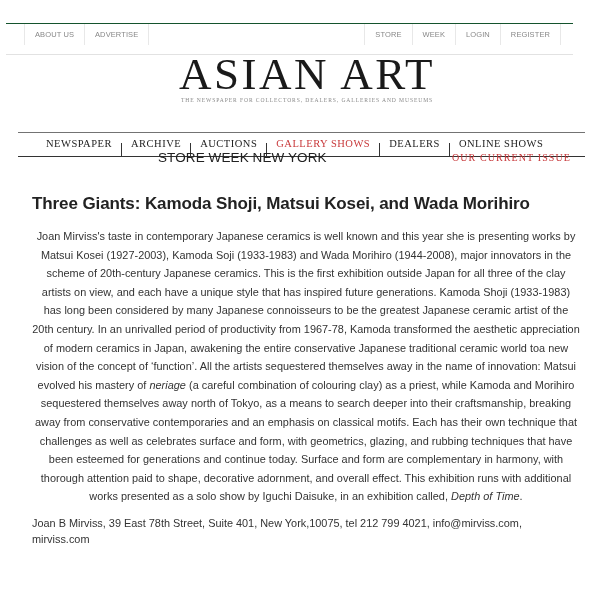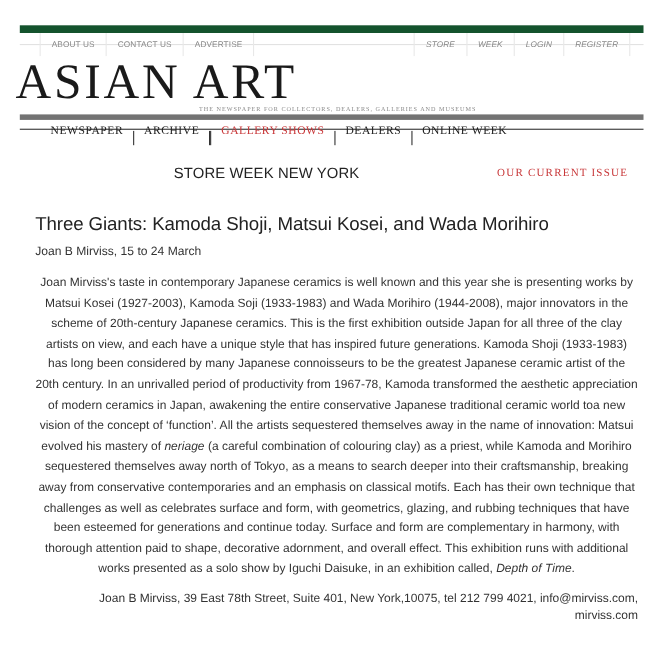--- a/index.html
+++ b/index.html
@@ -1,51 +1,51 @@
 <!DOCTYPE html>
 <html><head>
   <meta charset="utf-8">
   <style>
     * { box-sizing: border-box; margin: 0; padding: 0; }
     html, body { width: 600px; height: 594px; background: #ffffff; overflow: hidden; }
     body { position: relative; font-family: "Liberation Sans", sans-serif; color: #333; }
 
     
     .util-bar {
-      position: absolute; left: 18px; top: 23px; width: 567px; height: 18px;
-      border-top: 7px solid #14532d; border-bottom: 1px solid #e2e2e2;
+      position: absolute; left: 6px; top: 23px; width: 567px; height: 32px;
+      border-top: 1px solid #14532d; border-bottom: 1px solid #e2e2e2;
     }
     .util-left, .util-right { position: absolute; top: 0; height: 21px; display: flex; }
     .util-left { left: 18px; }
-    .util-right { right: 12px; font-style: italic; }
+    .util-right { right: 12px; }
     .util-item {
       height: 21px; line-height: 21px; padding: 0 10px;
       font-size: 7.5px; color: #888; letter-spacing: 0.1px;
       border-left: 1px solid #e8e8e8; cursor: pointer; text-decoration: none;
     }
     .util-item:last-child { border-right: 1px solid #e8e8e8; }
 
     
     .logo {
-      position: absolute; left: 0; top: 52px; width: 600px; 
+      position: absolute; left: 0; top: 52px; width: 600px; text-align: center;
       font-family: "Liberation Serif", "DejaVu Serif", serif;
       font-size: 45px; line-height: 44px; letter-spacing: 2.5px; color: #1a1a1a;
       padding-left: 14px;
     }
     .tagline {
       position: absolute; left: 0; top: 97px; width: 600px; text-align: center;
       font-family: "Liberation Serif", "DejaVu Serif", serif;
       font-size: 5.6px; letter-spacing: 0.9px; color: #8a8a8a;
       padding-left: 14px;
     }
 
     
     .main-nav {
-      position: absolute; left: 18px; top: 104px; width: 567px; height: 14px;
-      border-top: 5px solid #737373; border-bottom: 1.5px solid #333;
+      position: absolute; left: 18px; top: 132px; width: 567px; height: 25px;
+      border-top: 1px solid #737373; border-bottom: 1.5px solid #333;
     }
     .main-nav ul { list-style: none; display: flex; position: absolute; left: 28px; top: 0; height: 23px; }
     .nav-item {
       position: relative; height: 23px; line-height: 22px;
       font-family: "Liberation Serif", "DejaVu Serif", serif;
       font-size: 10.5px; letter-spacing: 0.5px; color: #222; cursor: pointer;
       padding: 0 9px;
     }
     .nav-item.first { padding-left: 0; }
     .nav-item.active { color: #c8383a; }
@@ -59,67 +59,66 @@
       font-size: 13.5px; color: #222; letter-spacing: 0.1px;
     }
     .current-issue {
       position: absolute; right: 29px; top: 152px;
       font-family: "Liberation Serif", "DejaVu Serif", serif;
       font-size: 10px; letter-spacing: 1.1px; color: #c8383a; cursor: pointer; text-align: right;
     }
 
     
     .article { position: absolute; left: 32px; top: 193px; width: 548px; }
-    .article-title { font-size: 17px; color: #222; font-weight: normal; line-height: 22px; letter-spacing: -0.1px; }
+    .article-title { font-size: 17px; color: #222; font-weight: bold; line-height: 22px; letter-spacing: -0.1px; }
     .byline { margin-top: 7px; font-size: 11px; color: #333; line-height: 14px; }
     .body-text {
       margin-top: 12px; font-size: 10.9px; line-height: 18.6px; color: #333;
       letter-spacing: 0.02px;
       text-align: center;
     }
     .body-text em { font-style: italic; }
-    .contact { margin-top: 9px; font-size: 10.9px; line-height: 16px; color: #333; text-align: right; }
+    .contact { margin-top: 9px; font-size: 10.9px; line-height: 16px; color: #333; }
     .contact a { color: #333; text-decoration: none; }
   </style>
 </head>
 <body>
 
 <div class="util-bar">
   <div class="util-left">
     <a class="util-item">ABOUT US</a>
-    <a class="util-item">CONTACT US</a>
     <a class="util-item">ADVERTISE</a>
   </div>
   <div class="util-right">
     <a class="util-item">STORE</a>
     <a class="util-item">WEEK</a>
     <a class="util-item">LOGIN</a>
     <a class="util-item">REGISTER</a>
   </div>
 </div>
 
 <div class="logo">ASIAN ART</div>
 <div class="tagline">THE NEWSPAPER FOR COLLECTORS, DEALERS, GALLERIES AND MUSEUMS</div>
 
 <nav class="main-nav">
   <ul>
     <li class="nav-item first">NEWSPAPER</li>
     <li class="nav-sep"></li>
     <li class="nav-item">ARCHIVE</li>
     <li class="nav-sep"></li>
+    <li class="nav-item">AUCTIONS</li>
     <li class="nav-sep"></li>
     <li class="nav-item active">GALLERY SHOWS</li>
     <li class="nav-sep"></li>
     <li class="nav-item">DEALERS</li>
     <li class="nav-sep"></li>
-    <li class="nav-item">ONLINE WEEK</li>
+    <li class="nav-item">ONLINE SHOWS</li>
   </ul>
 </nav>
 
 <div class="section-title">STORE WEEK NEW YORK</div>
 <a class="current-issue">OUR CURRENT ISSUE</a>
 
 <article class="article">
   <h1 class="article-title">Three Giants: Kamoda Shoji, Matsui Kosei, and Wada Morihiro</h1>
-  <div class="byline">Joan B Mirviss, 15 to 24 March</div>
   <p class="body-text"><span>Joan Mirviss's taste in contemporary Japanese ceramics is well known and this year she is presenting works by Matsui Kosei (1927-2003), Kamoda Soji (1933-1983) and Wada Morihiro (1944-2008), major innovators in the scheme of 20th-century Japanese ceramics. This is the first exhibition outside Japan for all three of the clay artists on view, and each have a unique style that has inspired future generations. Kamoda Shoji (1933-1983) has long been considered by many Japanese connoisseurs to be the greatest Japanese ceramic artist of the 20th century. In an unrivalled period of productivity from 1967-78, Kamoda transformed the aesthetic appreciation of modern ceramics in Japan, awakening the entire conservative Japanese traditional ceramic world toa new vision of the concept of ‘function’.  All the artists sequestered themselves away in the name of innovation: Matsui evolved his mastery of </span><em>neriage</em><span> (a careful combination of colouring clay) as a priest, while Kamoda and Morihiro sequestered themselves away north of Tokyo, as a means to search deeper into their craftsmanship, breaking away from conservative contemporaries and an emphasis on classical motifs. Each has their own technique that challenges as well as celebrates surface and form, with geometrics, glazing, and rubbing techniques that have been esteemed for generations and continue today. Surface and form are complementary in harmony, with thorough attention paid to shape, decorative adornment, and overall effect. This exhibition runs with additional works presented as a solo show by Iguchi Daisuke, in an exhibition called, </span><em>Depth of Time</em><span>.</span></p>
   <p class="contact"><span>Joan B Mirviss, 39 East 78th Street, Suite 401, New York,10075, tel 212 799 4021, </span><a>info@mirviss.com</a><span>, </span><a>mirviss.com</a></p>
 </article>
 
 </body></html>

